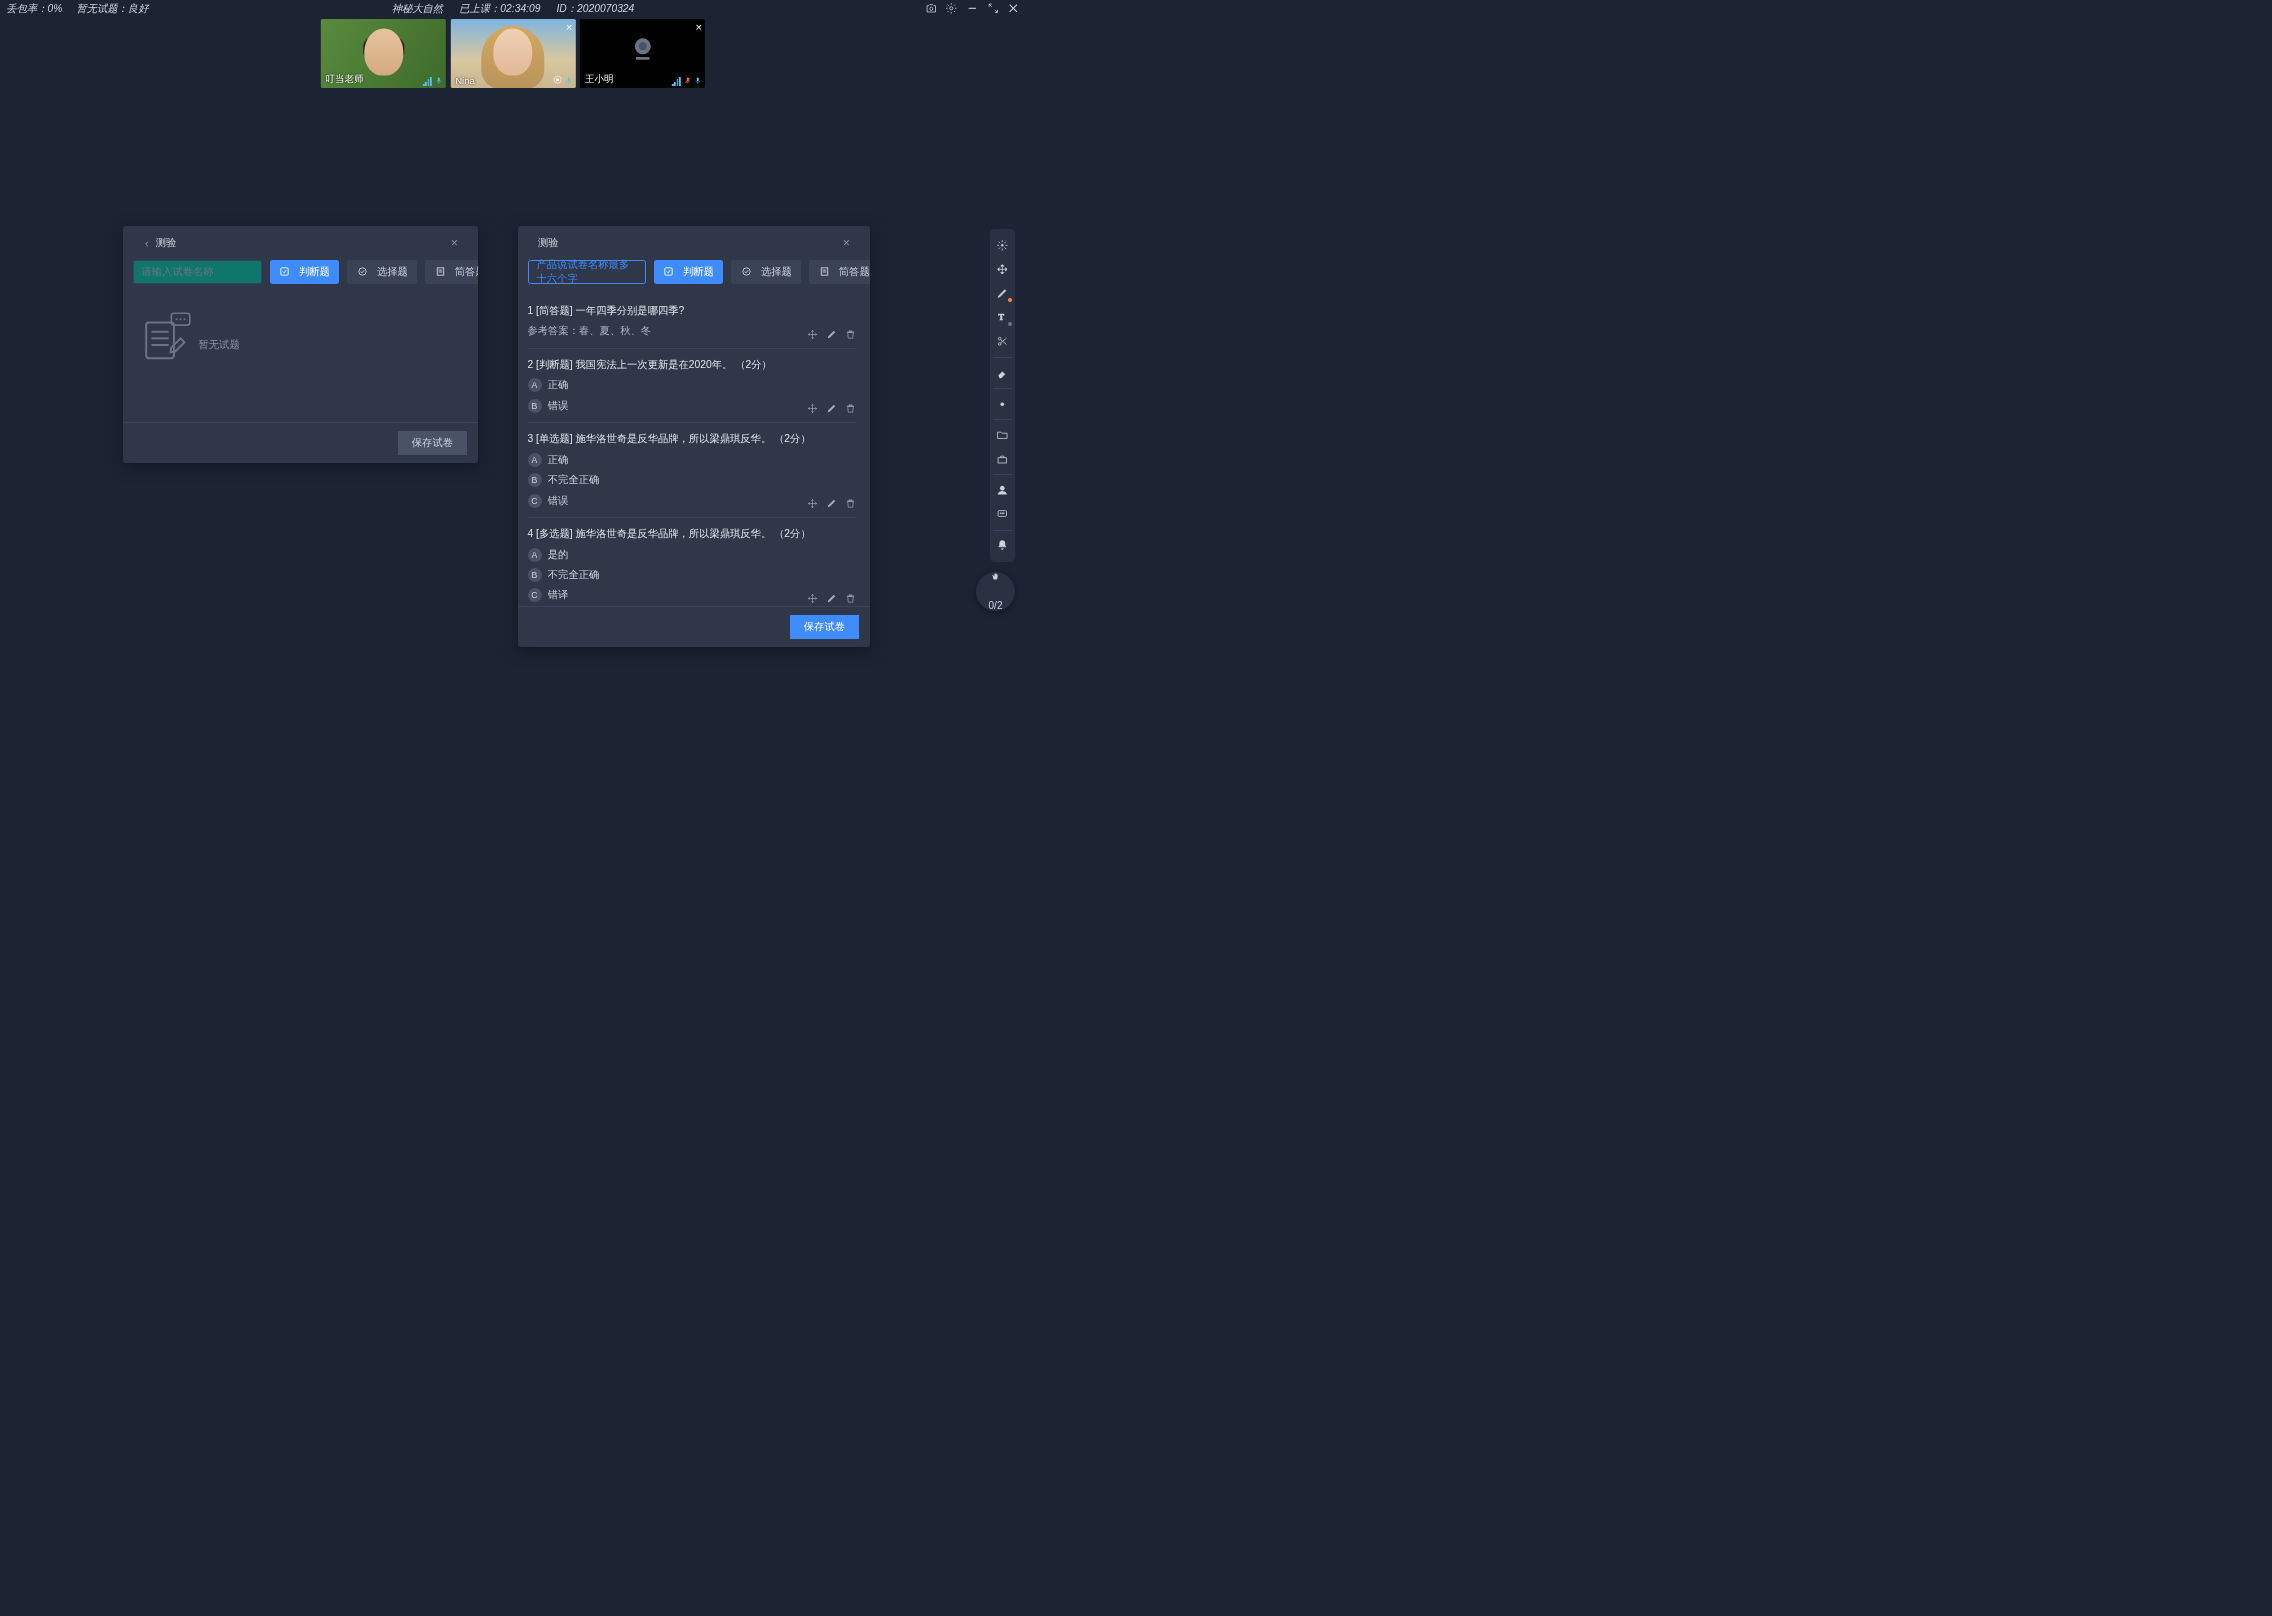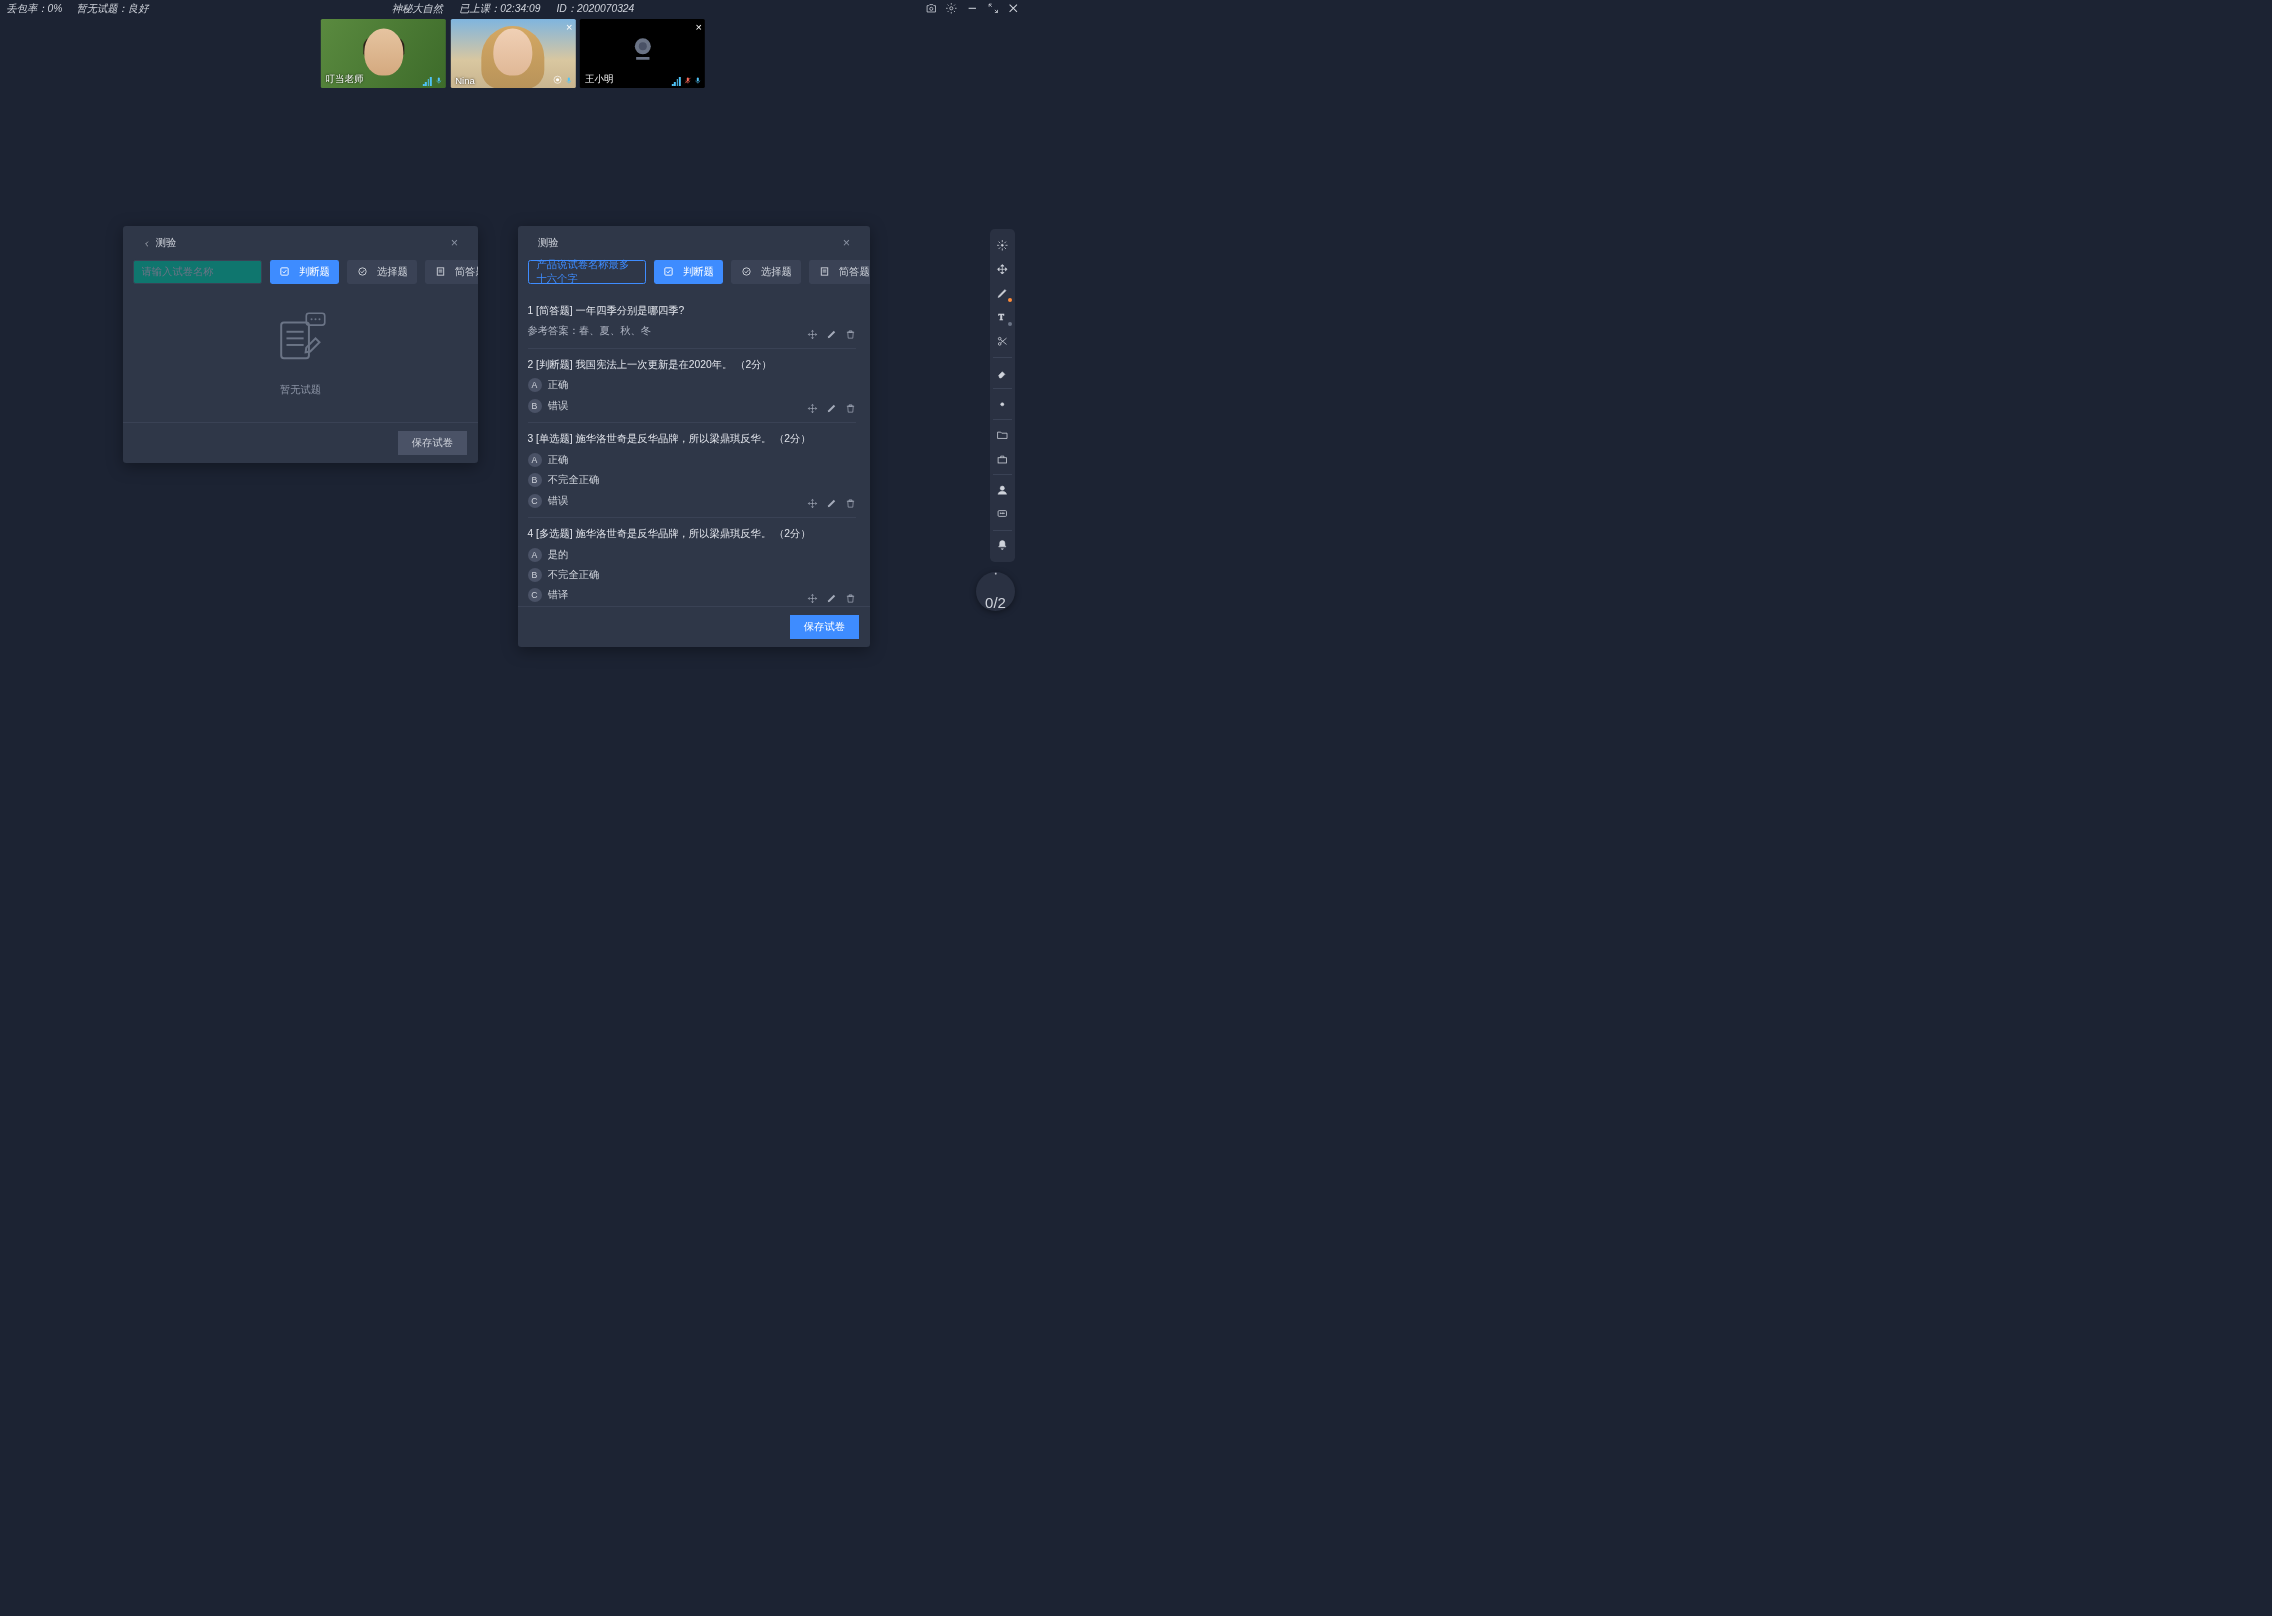--- a/index.html
+++ b/index.html
@@ -82,21 +82,21 @@
 .orange-dot { position: absolute; width: 4px; height: 4px; background: #ff8c3a; border-radius: 50%; right: 3.2px; bottom: 4px; }
 
 
 .hand-badge {
   position: absolute; right: 11px; bottom: 118px;
   width: 39px; height: 39px; border-radius: 50%;
   background: #2a3142; display: flex; flex-direction: column; align-items: center; justify-content: center;
   box-shadow: 0 1.6px 6.3px rgba(0,0,0,.4);
 }
 .hand-badge svg { width: 14px; height: 14px; fill: #cfd3db; }
-.hand-badge .count { font-size: 15px; color: #cfd3db; margin-top: 19px; }
+.hand-badge .count { font-size: 10px; color: #cfd3db; margin-top: 19px; }
 
 
 .panel {
   position: absolute;
   background: #2f3748;
   border-radius: 3.2px;
   box-shadow: 0 3.2px 16px rgba(0,0,0,.35);
   display: flex;
   flex-direction: column;
 }
@@ -119,21 +119,21 @@
 .name-input.filled { border: 0.8px solid #3e8cff; color: #3e8cff; background: transparent; }
 
 .type-row { display: flex; gap: 8px; align-items: center; margin-bottom: 11px; flex-wrap: nowrap; }
 .type-btn {
   height: 24px; padding: 0 9.5px; border-radius: 2.4px; display: inline-flex; align-items: center; gap: 9px;
   background: #3a4255; color: #cfd3db; font-size: 10.3px; cursor: pointer; border: none; white-space: nowrap;
 }
 .type-btn.active { background: #3e8cff; color: #fff; }
 .type-btn svg { width: 11px; height: 11px; fill: currentColor; }
 
-.empty-state { display: flex; flex-direction: column; align-items: center; margin: 24px 0 32px; color: #8a92a3; font-family: Liberation Mono, monospace; }
+.empty-state { display: flex; align-items: center; margin: 24px 0 32px; color: #8a92a3; font-family: Liberation Mono, monospace; }
 .empty-state .illus { width: 66px; height: 66px; margin-bottom: 9.5px; position: relative; }
 
 .btn-save { height: 24px; padding: 0 14px; border-radius: 0; border: none; cursor: pointer; font-size: 10.3px; }
 .btn-save.ghost { background: #4a5266; color: #cfd3db; }
 .btn-save.primary { background: #3e8cff; color: #fff; }
 
 
 .qlist { display: flex; flex-direction: column; }
 .question { border-bottom: 0.8px solid #3a4255; padding: 8px 0 9.5px; position: relative; }
 .q-title { font-size: 10.3px; color: #e2e5ec; margin-bottom: 6.3px; line-height: 1.5; }

